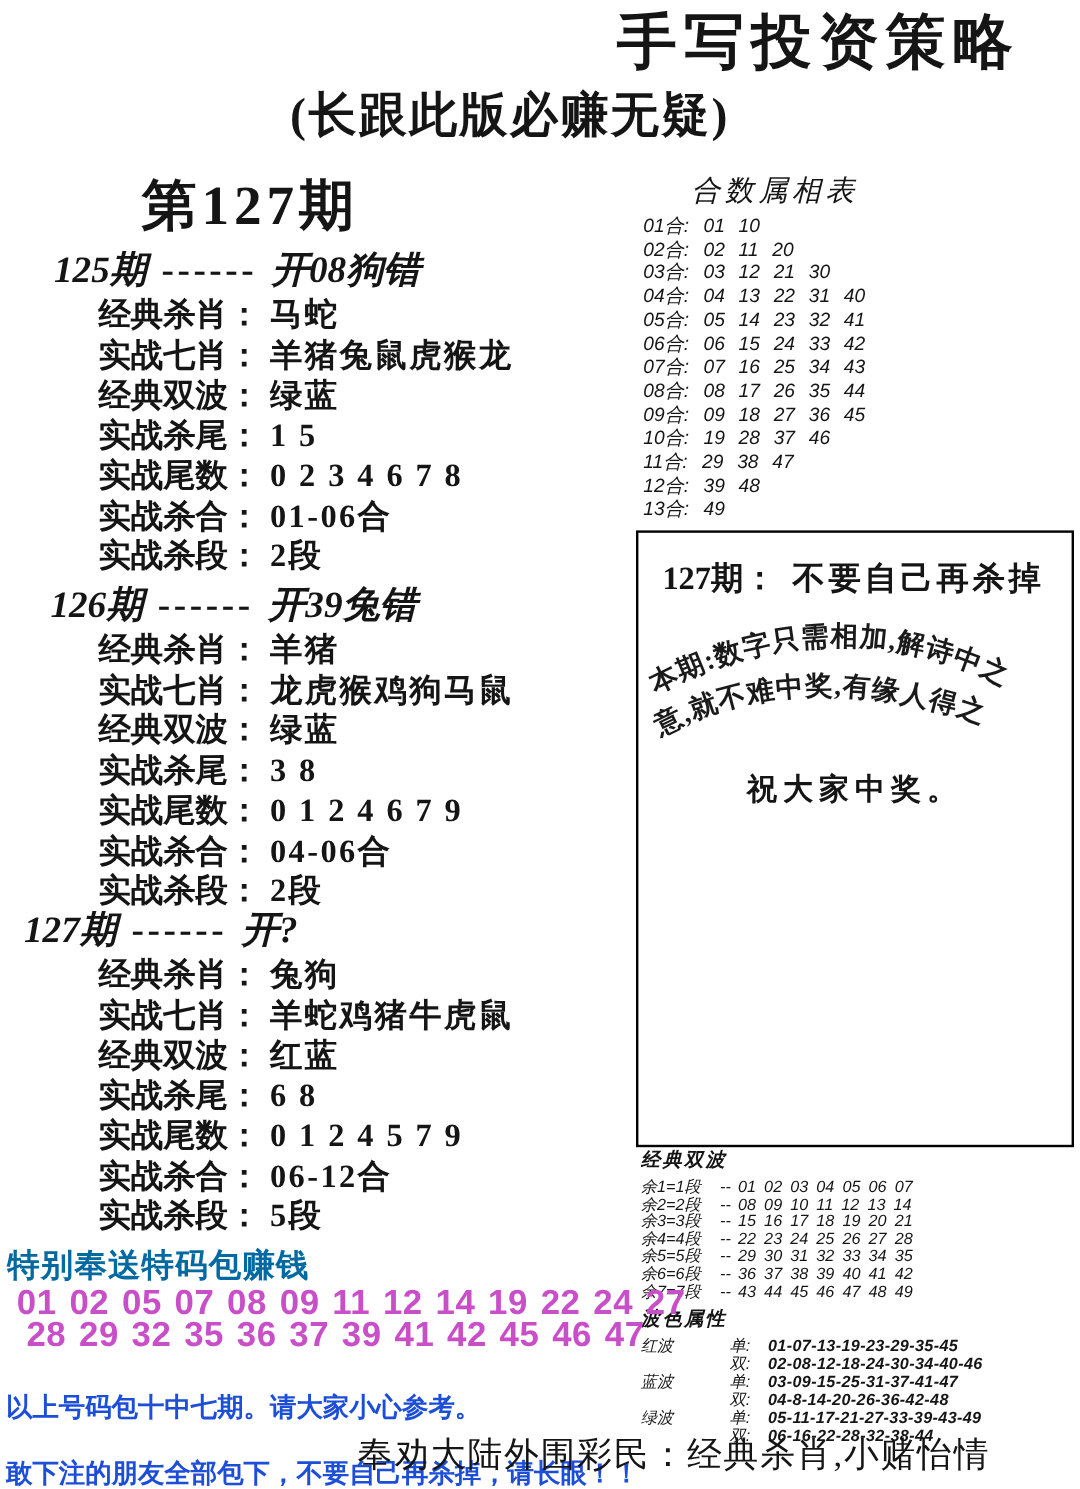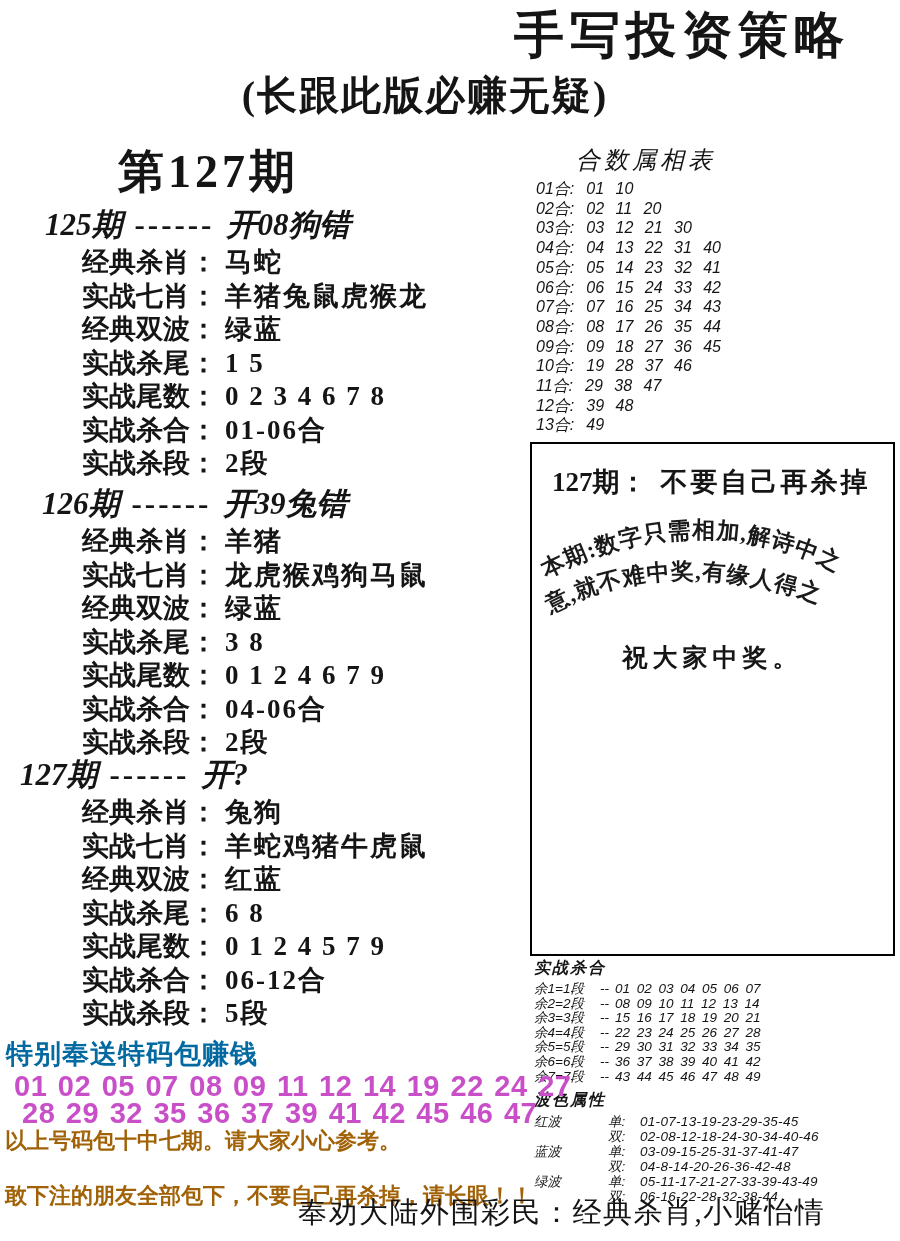--- a/index.html
+++ b/index.html
@@ -44,30 +44,30 @@
     line-height:20px;margin-bottom:4px;font-family:"Liberation Serif",serif;}
   .duan-row{font-size:13.5px;font-style:italic;line-height:14.6px;white-space:nowrap;}
   .duan-label{display:inline-block;width:64px;}
   .duan-sep{margin:0 6px 0 2px;}
   .duan-nums{word-spacing:3px;}
   
   .bose{position:absolute;left:534px;top:1090px;font-family:"Liberation Sans",sans-serif;}
   .bose-row{font-size:13.5px;font-style:italic;line-height:15px;white-space:nowrap;}
   .bose-wave{display:inline-block;width:56px;}
   .bose-parity{display:inline-block;width:32px;margin-left:18px;}
-  .bose-nums{letter-spacing:0.3px;}
+  .bose-nums{letter-spacing:0.3px;font-weight:bold;}
   
   .promo-title{position:absolute;left:6px;top:1036px;font-size:27px;font-weight:bold;
     font-family:"Liberation Sans",sans-serif;color:#0369a1;letter-spacing:1px;}
   .promo-nums{position:absolute;font-size:29px;font-weight:bold;
     font-family:"Liberation Sans",sans-serif;color:#c94fc9;letter-spacing:0.5px;word-spacing:2px;white-space:nowrap;}
   .promo-nums1{left:14px;top:1070px;}
   .promo-nums2{left:22px;top:1097px;}
   .promo-note{position:absolute;font-size:22px;font-weight:bold;
-    font-family:"Liberation Sans",sans-serif;color:#a16207;white-space:nowrap;}
+    font-family:"Liberation Sans",sans-serif;color:#1d4ed8;white-space:nowrap;margin-top:32px;}
   .promo-note1{left:5px;top:1126px;}
   .promo-note2{left:5px;top:1181px;}
   
   .footer-warning{position:absolute;left:298px;top:1193px;font-size:29px;letter-spacing:1.5px;white-space:nowrap;}
 </style>
 </head>
 <body>
 
 <div class="canvas">
 
@@ -141,21 +141,21 @@
         <path id="arc1" d="M 14 62 Q 181.5 -25.5 343 77" fill="none"></path>
         <path id="arc2" d="M 18 97 Q 147.5 26.5 327 102" fill="none"></path>
       </defs>
       <text class="arc-text"><textPath href="#arc1" xlink:href="#arc1">本期:数字只需相加,解诗中之</textPath></text>
       <text class="arc-text"><textPath href="#arc2" xlink:href="#arc2">意,就不难中奖,有缘人得之</textPath></text>
     </svg>
     <div class="blessing">祝大家中奖。</div>
   </div>
 
   <div class="duan">
-    <div class="duan-title">实战杀合</div>
+    <div class="duan-title">经典双波</div>
     <div class="duan-row"><span class="duan-label">余1=1段</span><span class="duan-sep">--</span><span class="duan-nums">01 02 03 04 05 06 07</span></div>
     <div class="duan-row"><span class="duan-label">余2=2段</span><span class="duan-sep">--</span><span class="duan-nums">08 09 10 11 12 13 14</span></div>
     <div class="duan-row"><span class="duan-label">余3=3段</span><span class="duan-sep">--</span><span class="duan-nums">15 16 17 18 19 20 21</span></div>
     <div class="duan-row"><span class="duan-label">余4=4段</span><span class="duan-sep">--</span><span class="duan-nums">22 23 24 25 26 27 28</span></div>
     <div class="duan-row"><span class="duan-label">余5=5段</span><span class="duan-sep">--</span><span class="duan-nums">29 30 31 32 33 34 35</span></div>
     <div class="duan-row"><span class="duan-label">余6=6段</span><span class="duan-sep">--</span><span class="duan-nums">36 37 38 39 40 41 42</span></div>
     <div class="duan-row"><span class="duan-label">余7=7段</span><span class="duan-sep">--</span><span class="duan-nums">43 44 45 46 47 48 49</span></div>
   </div>
 
   <div class="bose">

